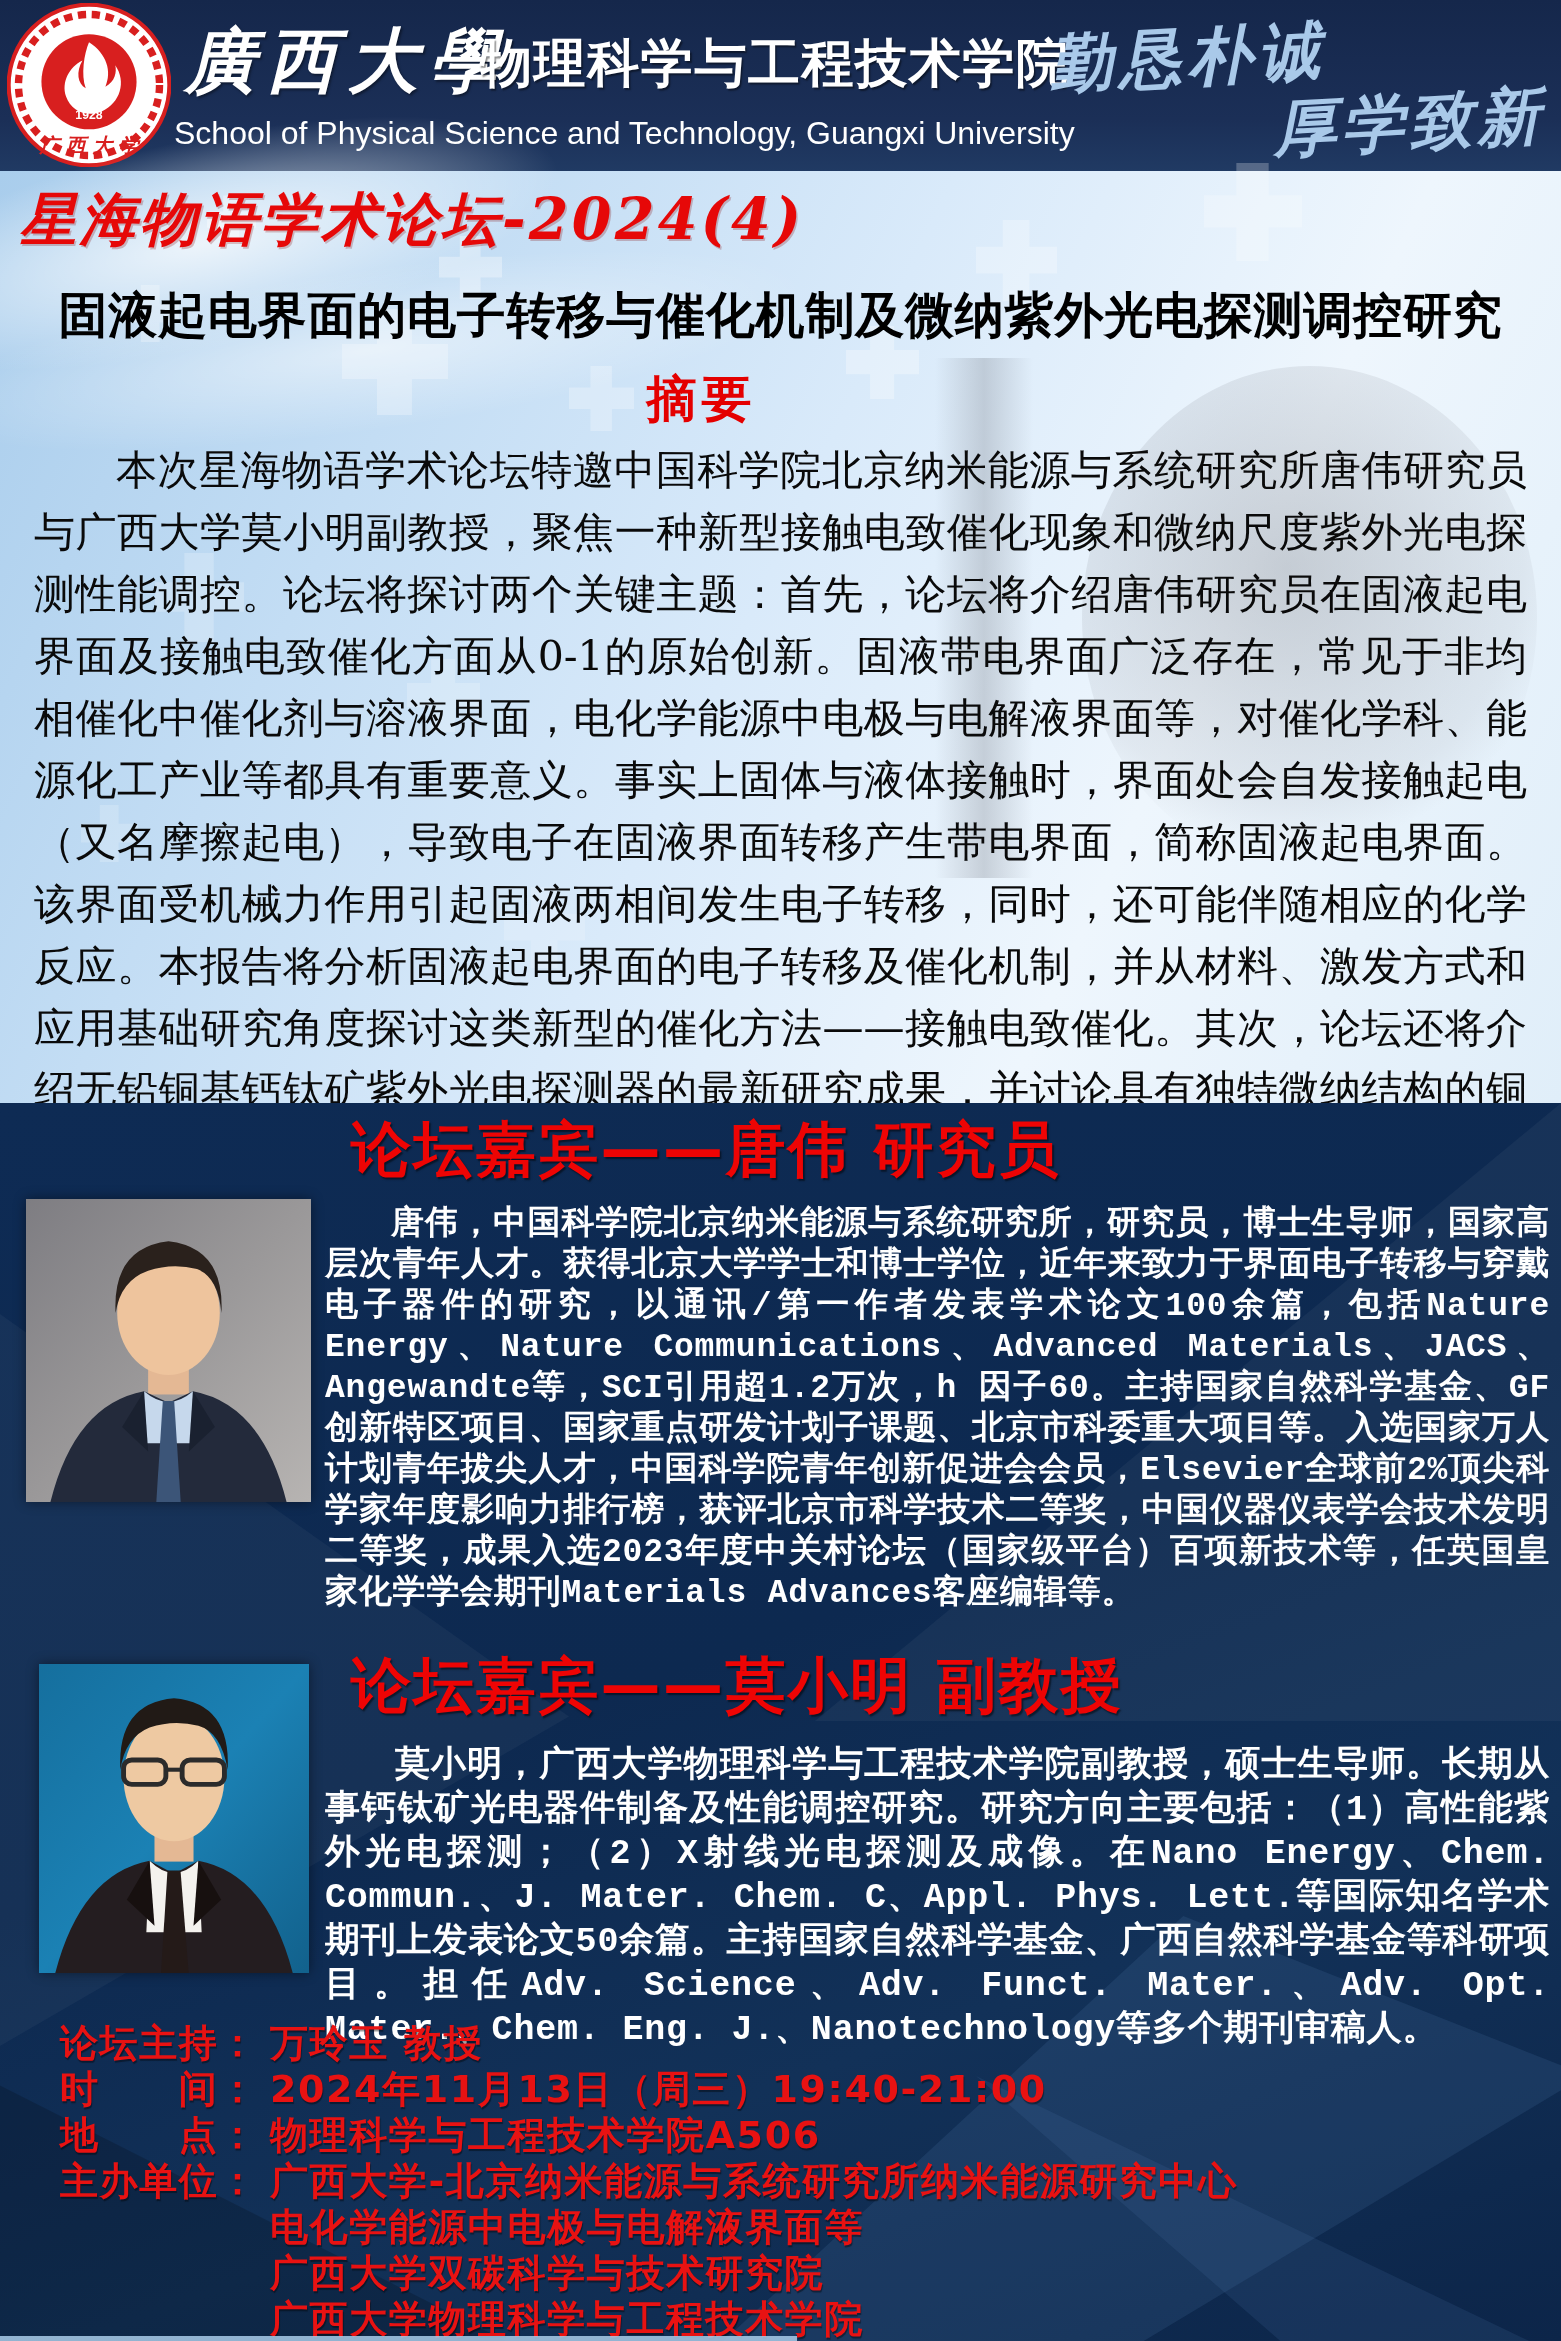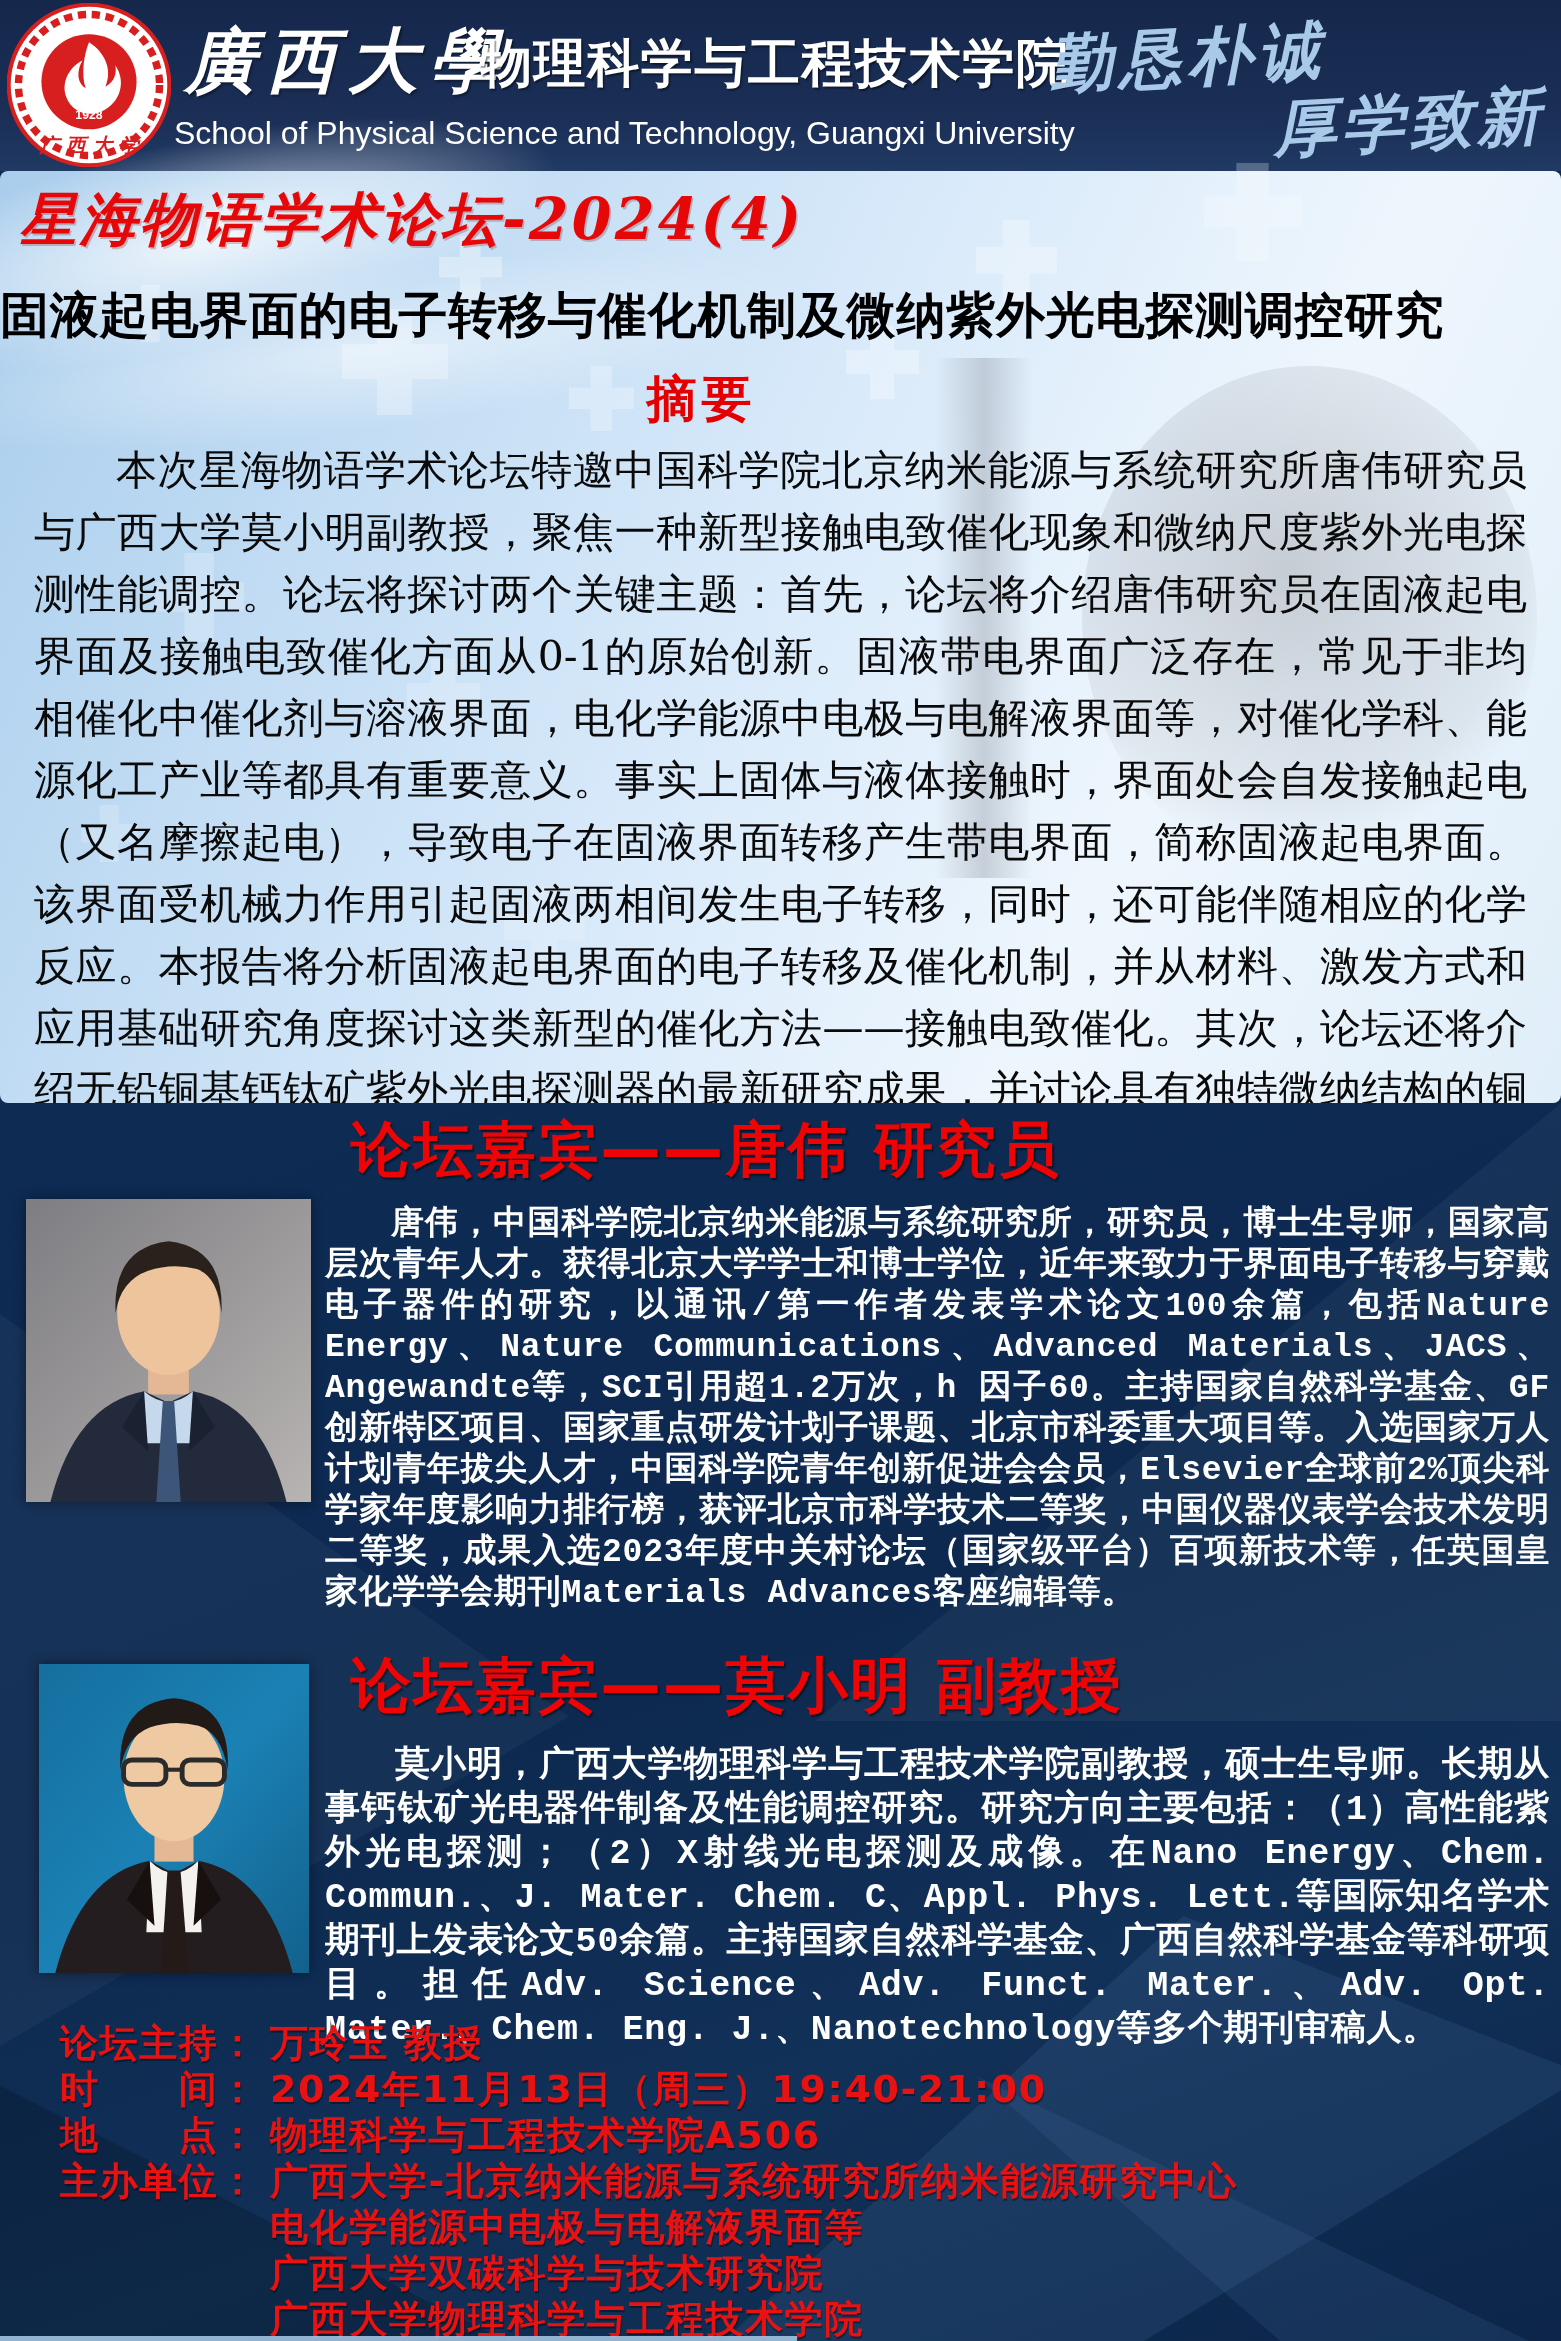--- a/index.html
+++ b/index.html
@@ -15,36 +15,36 @@
   .school-cn{position:absolute;left:480px;top:29px;color:#fff;font-size:52px;font-weight:900;
           letter-spacing:1.6px;text-shadow:1.6px 1.6px 1.6px rgba(0,0,0,.45);}
   .motto1{position:absolute;left:1049px;top:14.6px;color:#a9c9e9;font-size:63px;font-weight:700;
           font-style:italic;font-family:"DejaVu Serif","Liberation Serif",serif;transform:rotate(-3deg);letter-spacing:6.5px;}
   .motto2{position:absolute;left:1273px;top:80px;color:#a9c9e9;font-size:63px;font-weight:700;
           font-style:italic;font-family:"DejaVu Serif","Liberation Serif",serif;transform:rotate(-3deg);letter-spacing:4.9px;}
   .school-en{position:absolute;left:174px;top:115px;color:#fff;font-size:32px;font-weight:400;
           font-family:"Liberation Sans","DejaVu Sans",sans-serif;letter-spacing:0px;}
   
   .body{position:absolute;left:0;top:171px;width:1561px;height:932px;
-        background:linear-gradient(115deg,#a9cdec 0%,#c3ddf4 25%,#d9eafa 48%,#eef6fd 72%,#e0eef9 100%);border-radius:8px;}
+        background:linear-gradient(115deg,#a9cdec 0%,#c3ddf4 25%,#d9eafa 48%,#eef6fd 72%,#e0eef9 100%);}
   .streak{position:absolute;border-radius:50%;pointer-events:none;}
   .s1{left:-163px;top:-33px;width:732px;height:211px;transform:rotate(-12deg);
       background:radial-gradient(ellipse at center,rgba(255,255,255,.75),rgba(255,255,255,0) 70%);}
   .s2{left:-81px;top:98px;width:895px;height:163px;transform:rotate(-8deg);
       background:radial-gradient(ellipse at center,rgba(255,255,255,.5),rgba(255,255,255,0) 70%);}
   .bldg-dome{position:absolute;left:1082px;top:195px;width:455px;height:504px;border-radius:50%;
       background:radial-gradient(circle at 45% 40%,rgba(120,125,135,.34),rgba(160,165,175,.16) 60%,rgba(160,165,175,0) 72%);}
   .bldg-tower{position:absolute;left:935px;top:187px;width:98px;height:520px;
       background:linear-gradient(90deg,rgba(110,115,125,0),rgba(110,115,125,.28),rgba(110,115,125,0));}
   .plus{position:absolute;background:rgba(255,255,255,.55);
         clip-path:polygon(33% 0,66% 0,66% 33%,100% 33%,100% 66%,66% 66%,66% 100%,33% 100%,33% 66%,0 66%,0 33%,33% 33%);}
   .series{position:absolute;left:19.5px;top:11.4px;color:#e60808;font-size:57px;font-weight:900;
         font-style:italic;font-family:"DejaVu Serif","Liberation Serif",serif;letter-spacing:3.3px;
         text-shadow:1.6px 2.4px 0 rgba(130,10,10,.25);}
-  .m-title{position:absolute;left:0px;top:112px;width:1561px;text-align:left;color:#000;
+  .m-title{position:absolute;left:0px;top:112px;width:1561px;text-align:center;color:#000;
         font-size:49px;font-weight:900;letter-spacing:0.8px;}
   .abs-h{position:absolute;left:0px;top:195px;width:1403px;text-align:center;color:#e40000;
         font-size:50px;font-weight:900;letter-spacing:4.9px;}
   .abs-p{position:absolute;left:34px;top:268px;width:1493px;color:#0a0a0a;
         font-size:41px;line-height:62px;text-align:justify;text-indent:2em;
         font-family:"DejaVu Serif","Liberation Serif",serif;}
   
   .dark{position:absolute;left:0;top:1103px;width:1561px;height:1239px;
         background:linear-gradient(160deg,#0e2b54 0%,#0d2950 45%,#123158 70%,#0c2549 100%);overflow:hidden;}
   .ov{position:absolute;pointer-events:none;}

